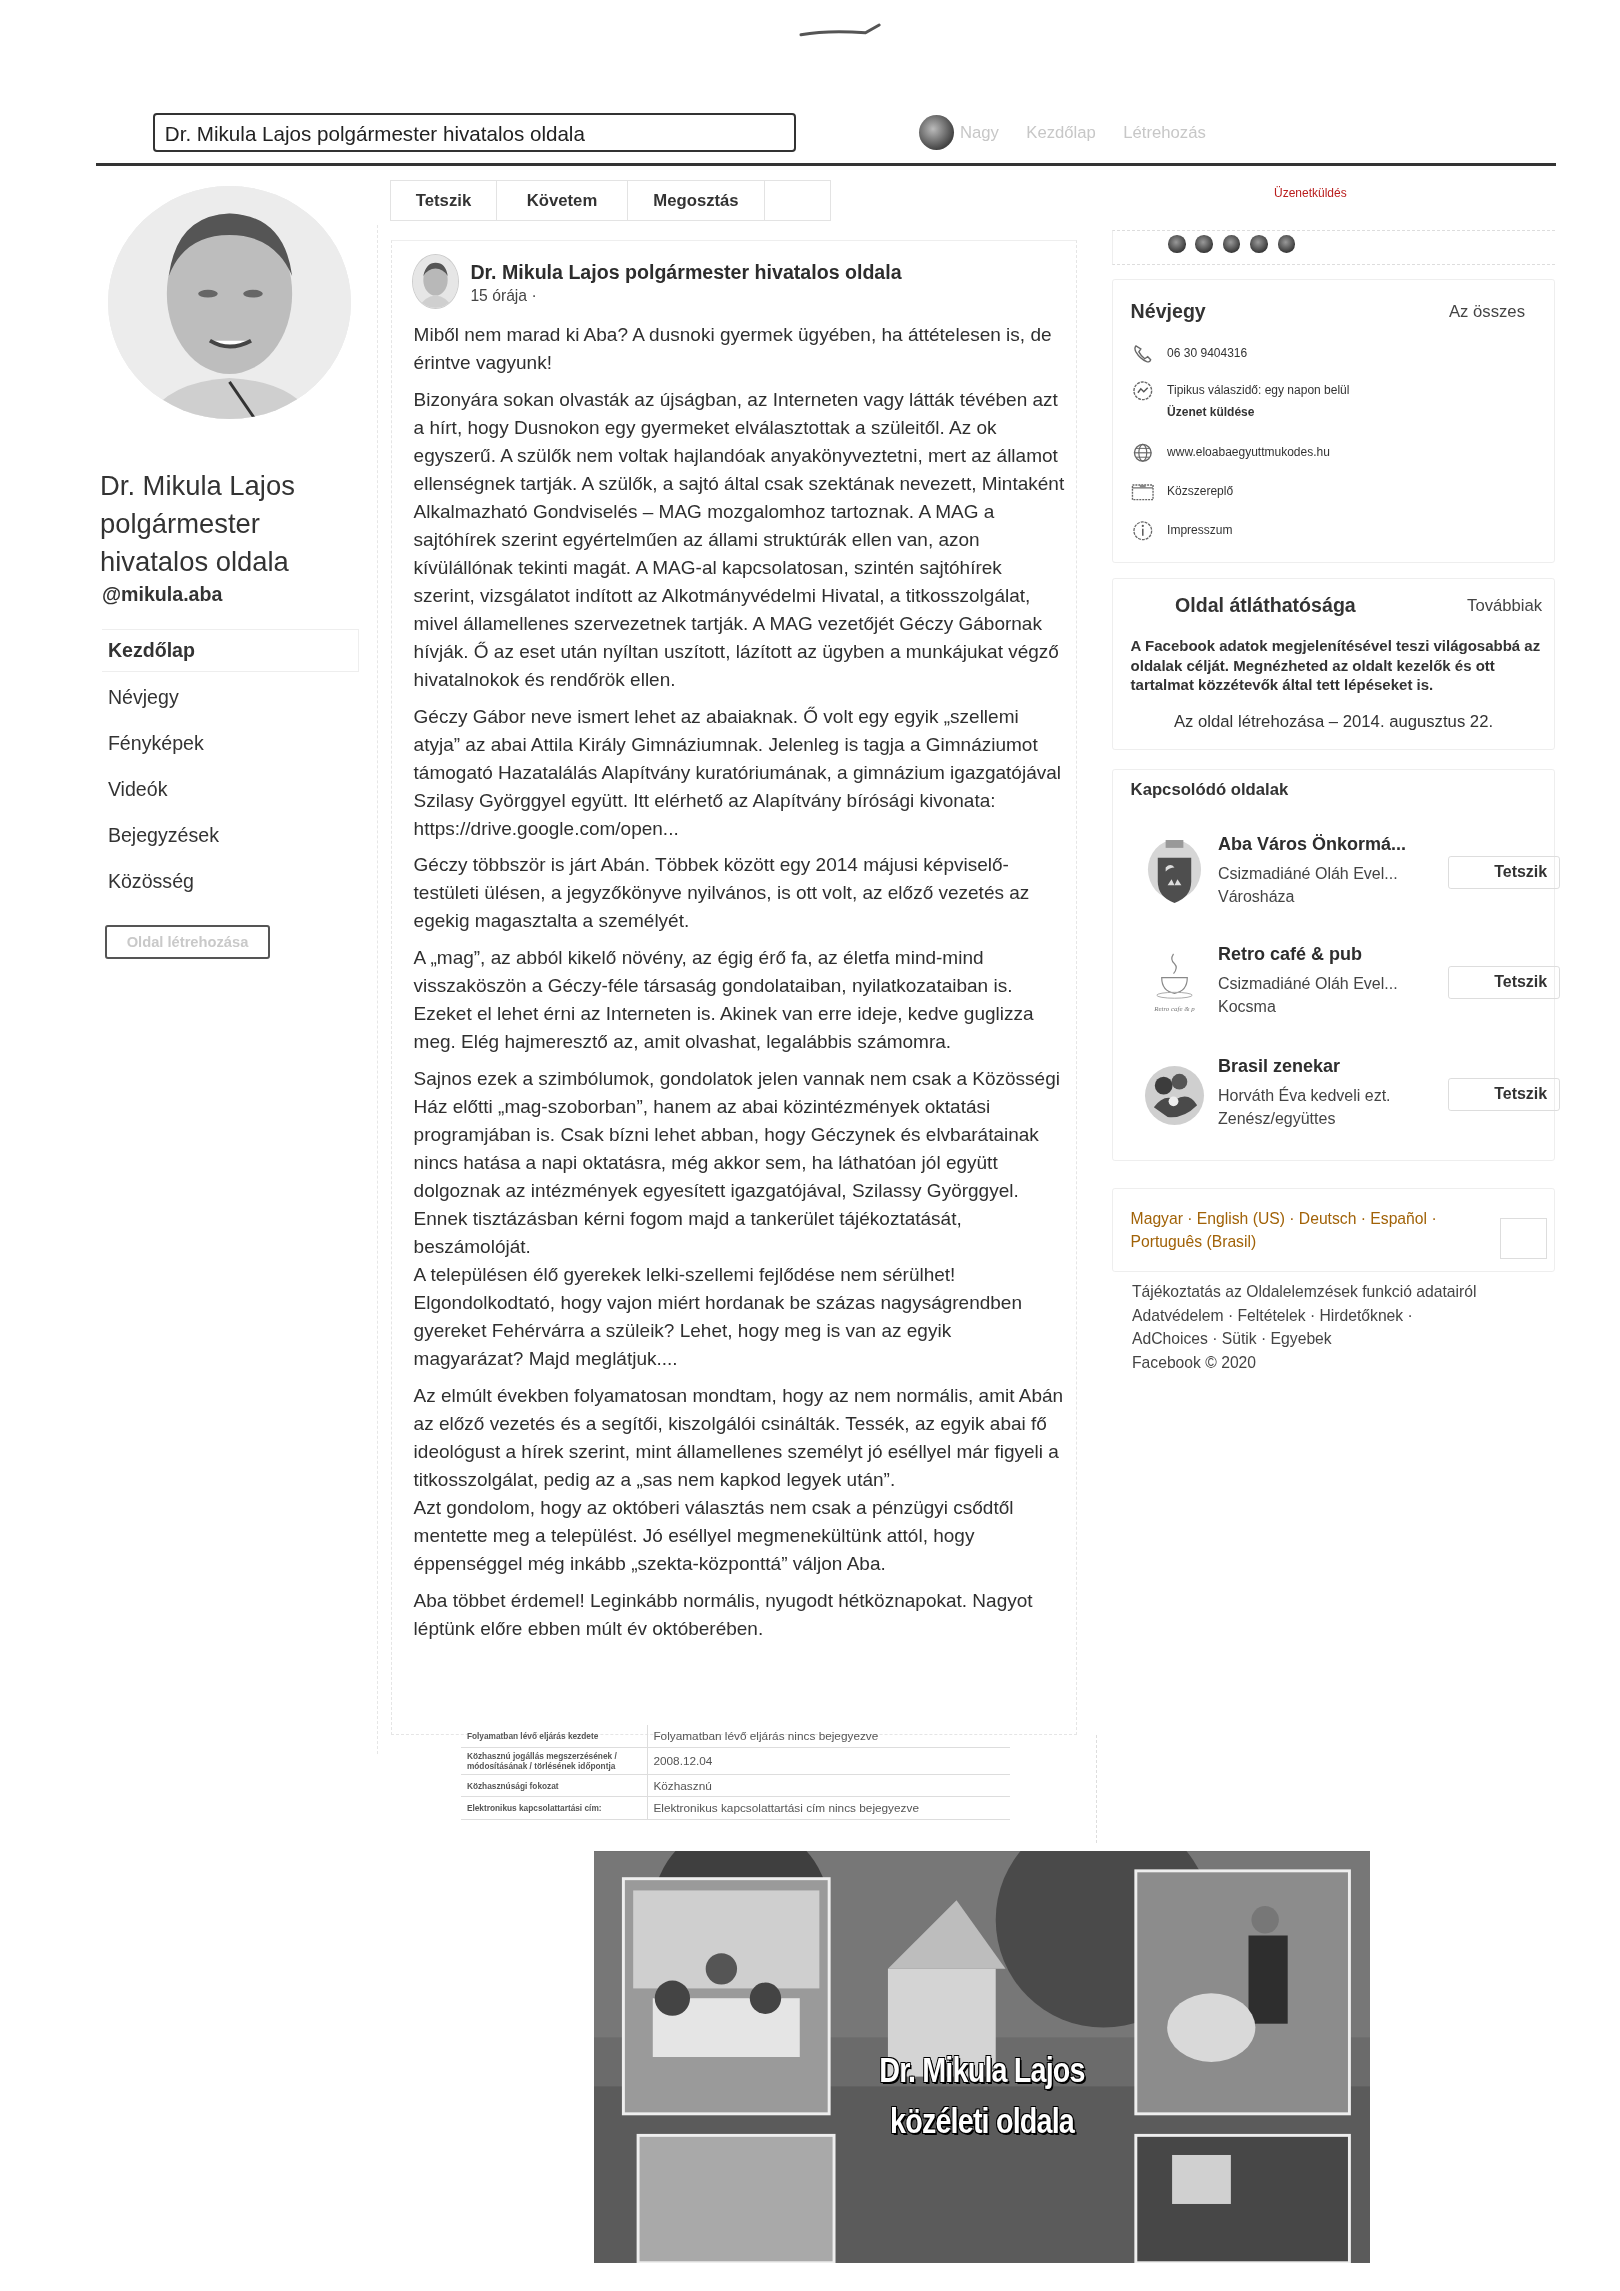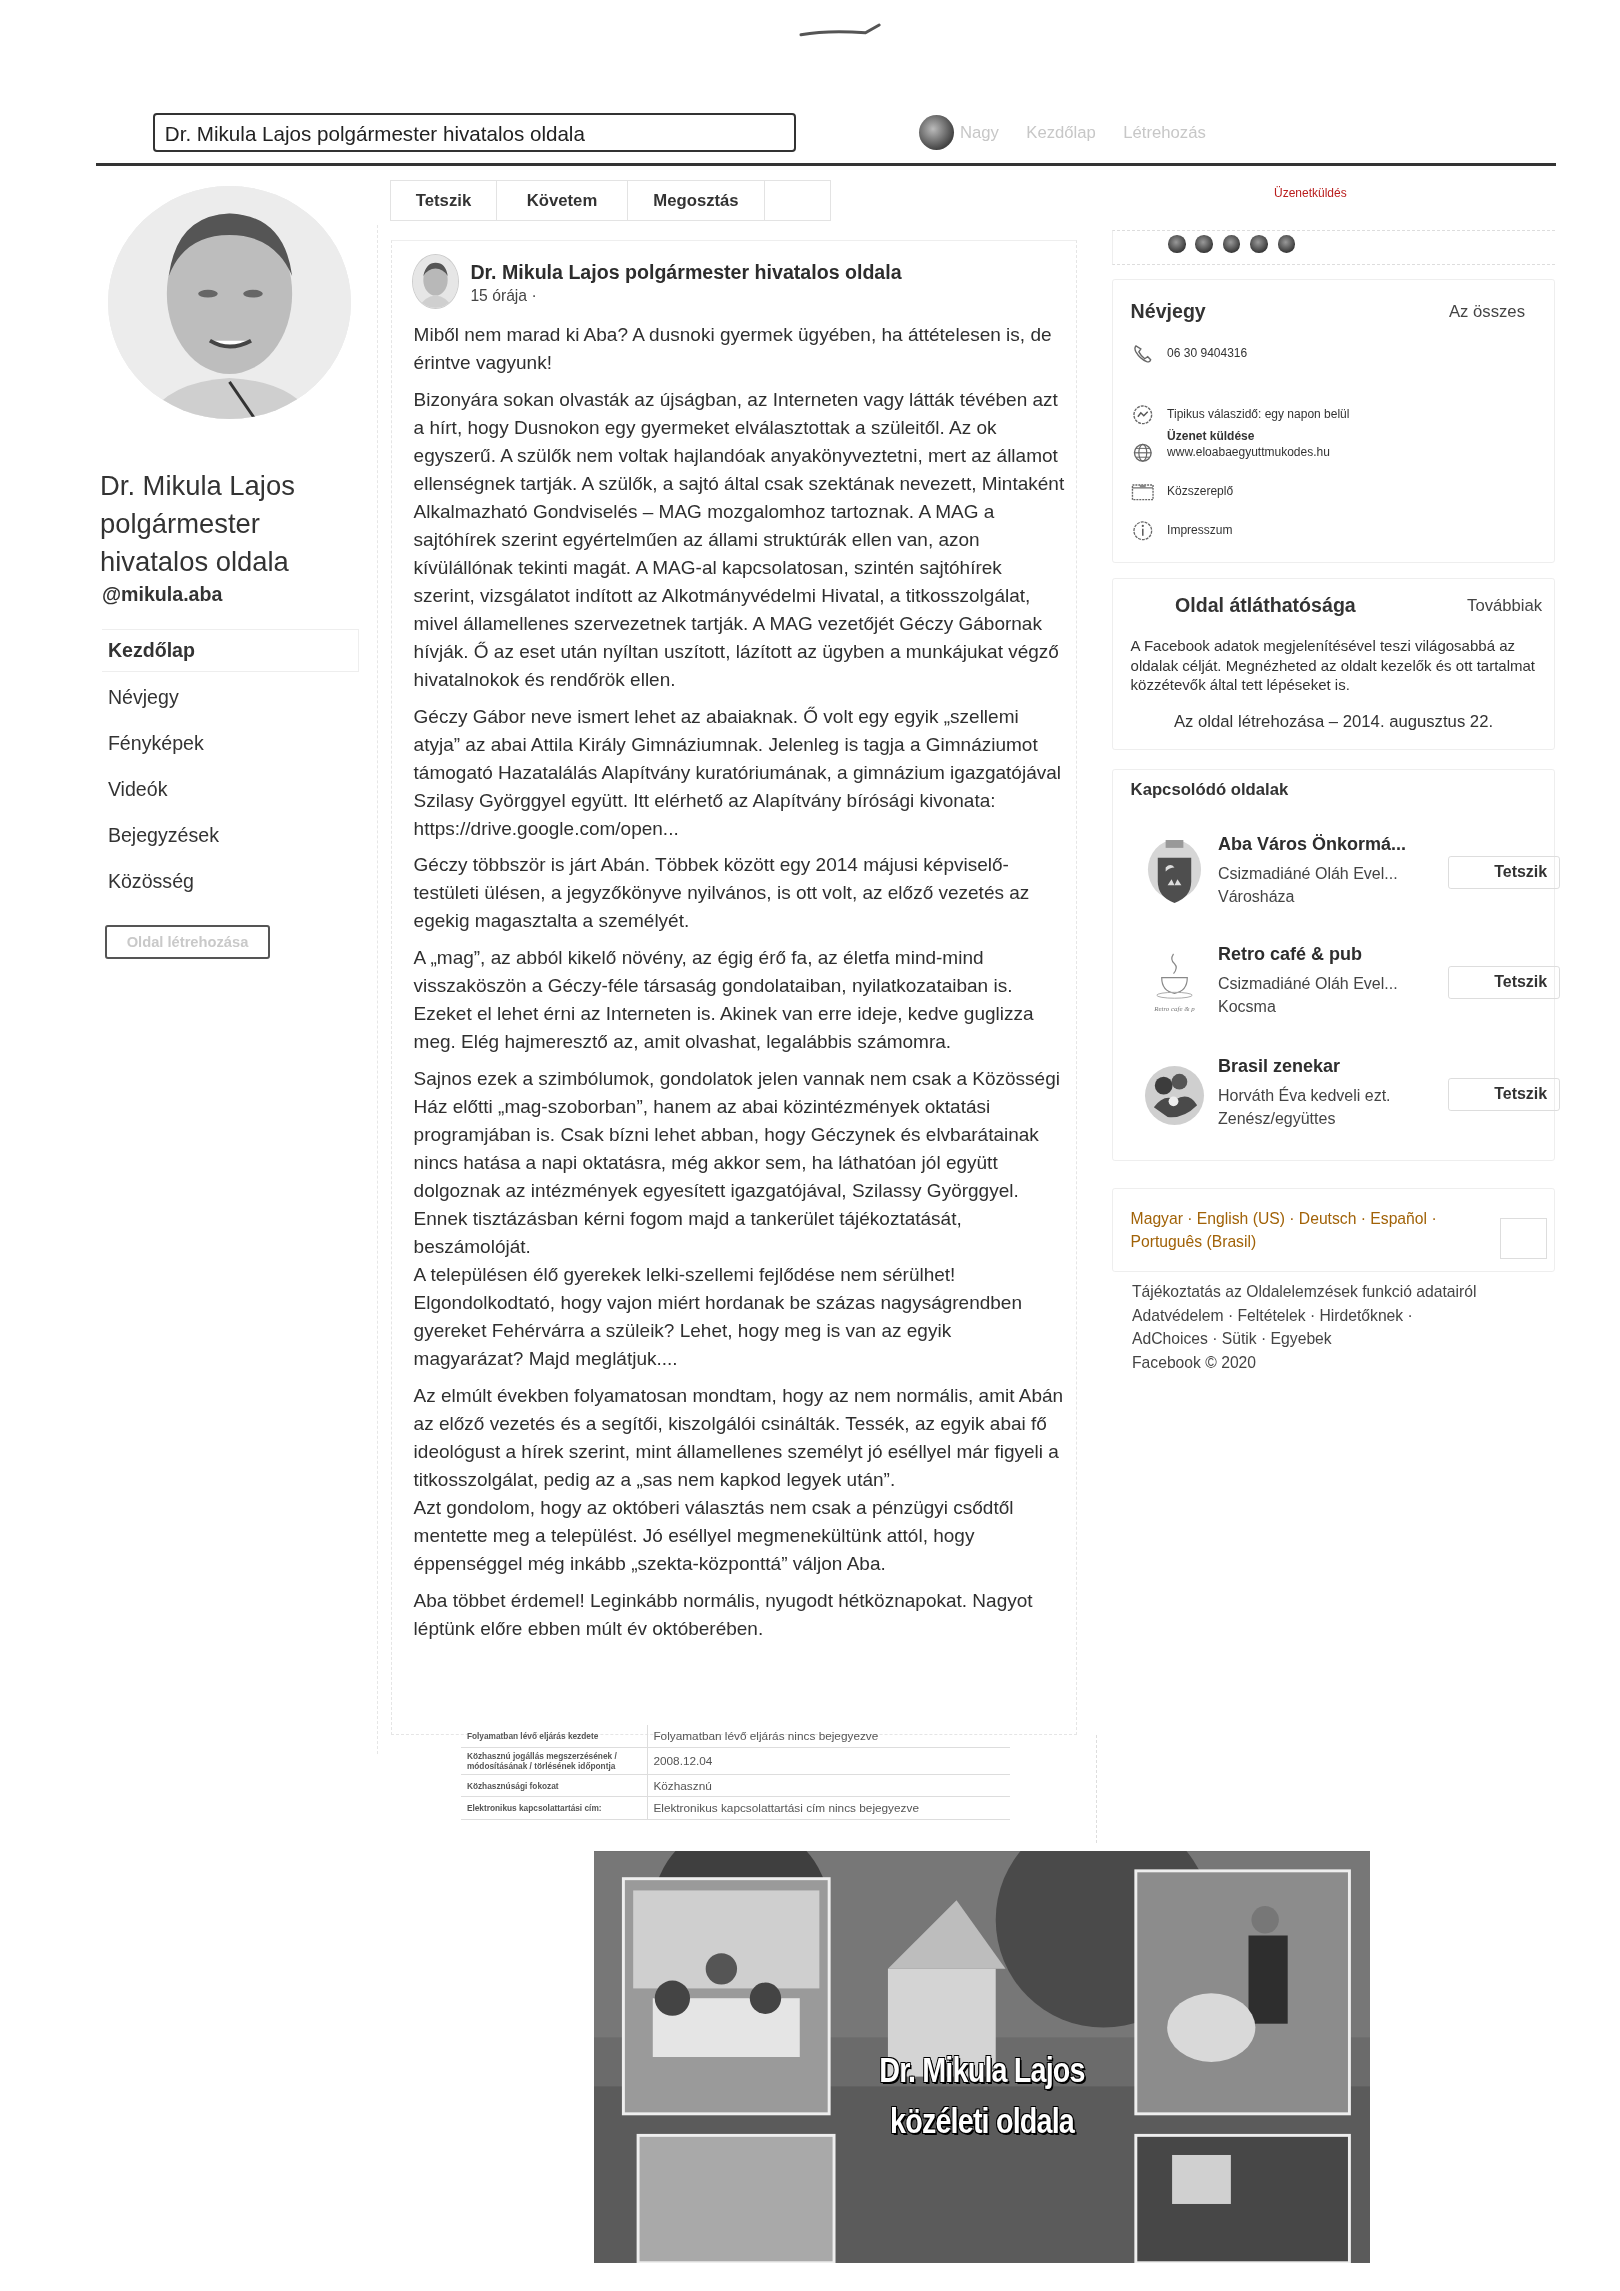--- a/index.html
+++ b/index.html
@@ -63,21 +63,21 @@
   
   .card { position: absolute; left: 1112px; width: 443px; border: 1px solid #eee; border-radius: 2.9px; }
   .card-about { top: 279px; height: 284px; }
   .card-h { position: absolute; font-weight: bold; font-size: 19.6px; color: #333; }
   .card-link { position: absolute; font-size: 16.7px; color: #444; }
   .about-row { position: absolute; left: 17.6px; display: flex; align-items: flex-start; gap: 13px; font-size: 12px; color: #333; line-height: 21.6px; }
   .about-row .ico { width: 23.5px; height: 21.6px; display: flex; align-items: center; justify-content: center; color: #666; font-size: 17.6px; }
   .about-row b { font-weight: bold; }
 
   .card-transp { top: 578px; height: 172px; }
-  .transp-text { position: absolute; left: 17.6px; top: 57px; width: 421px; font-size: 15px; line-height: 19.6px; color: #333; }
+  .transp-text { position: absolute; left: 17.6px; top: 57px; width: 421px; font-size: 15px; line-height: 19.6px; color: #333; font-weight: bold; }
   .transp-date { position: absolute; left: 0; right: 0; top: 133px; text-align: center; font-size: 16.7px; color: #333; }
 
   .card-related { top: 769px; height: 392px; }
   .rel-item { position: absolute; left: 21px; width: 412px; height: 88px; }
   .rel-logo { position: absolute; left: 9.8px; top: 2px; width: 61px; height: 71px; }
   .rel-name { position: absolute; left: 84px; top: 0; font-weight: bold; font-size: 18px; color: #2d2d2d; }
   .rel-sub { position: absolute; left: 84px; top: 29px; font-size: 16px; color: #444; line-height: 22.5px; }
   .rel-like { position: absolute; left: 314px; top: 21.6px; width: 112px; height: 33px; border: 1px solid #ddd; border-radius: 2.9px; font-weight: bold; font-size: 16px; color: #333; display: flex; align-items: center; justify-content: flex-end; padding-right: 11.8px; }
 
   .card-lang { top: 1188px; height: 84px; }
@@ -237,21 +237,21 @@
   <div class="card-link" style="right:29px; top:21.6px;">Az összes</div>
 
   <div class="about-row" style="top:63px;">
     <span class="ico">
       <svg width="21.6" height="21.6" viewBox="0 0 22 22">
           <path d="M4 3 Q 2 5 4 9 Q 8 16 15 19 Q 18 20 19 17 L 16 14 L 13 16 Q 9 13 7 9 L 9 6 Z" fill="none" stroke="#666" stroke-width="1.4"></path>
         </svg>
     </span>
     <span>06 30 9404316</span>
   </div>
-  <div class="about-row" style="top:100px;margin-top:24px;">
+  <div class="about-row" style="top:100px;">
     <span class="ico">
       <svg width="21.6" height="21.6" viewBox="0 0 22 22">
           <circle cx="11" cy="11" r="9" fill="none" stroke="#666" stroke-width="1.4" stroke-dasharray="3 1"></circle>
           <path d="M6 13 L 9 9 L 12 12 L 16 8" fill="none" stroke="#555" stroke-width="1.5"></path>
         </svg>
     </span>
     <span>
       <span>Tipikus válaszidő: egy napon belül</span><br>
       <b>Üzenet küldése</b>
     </span>

